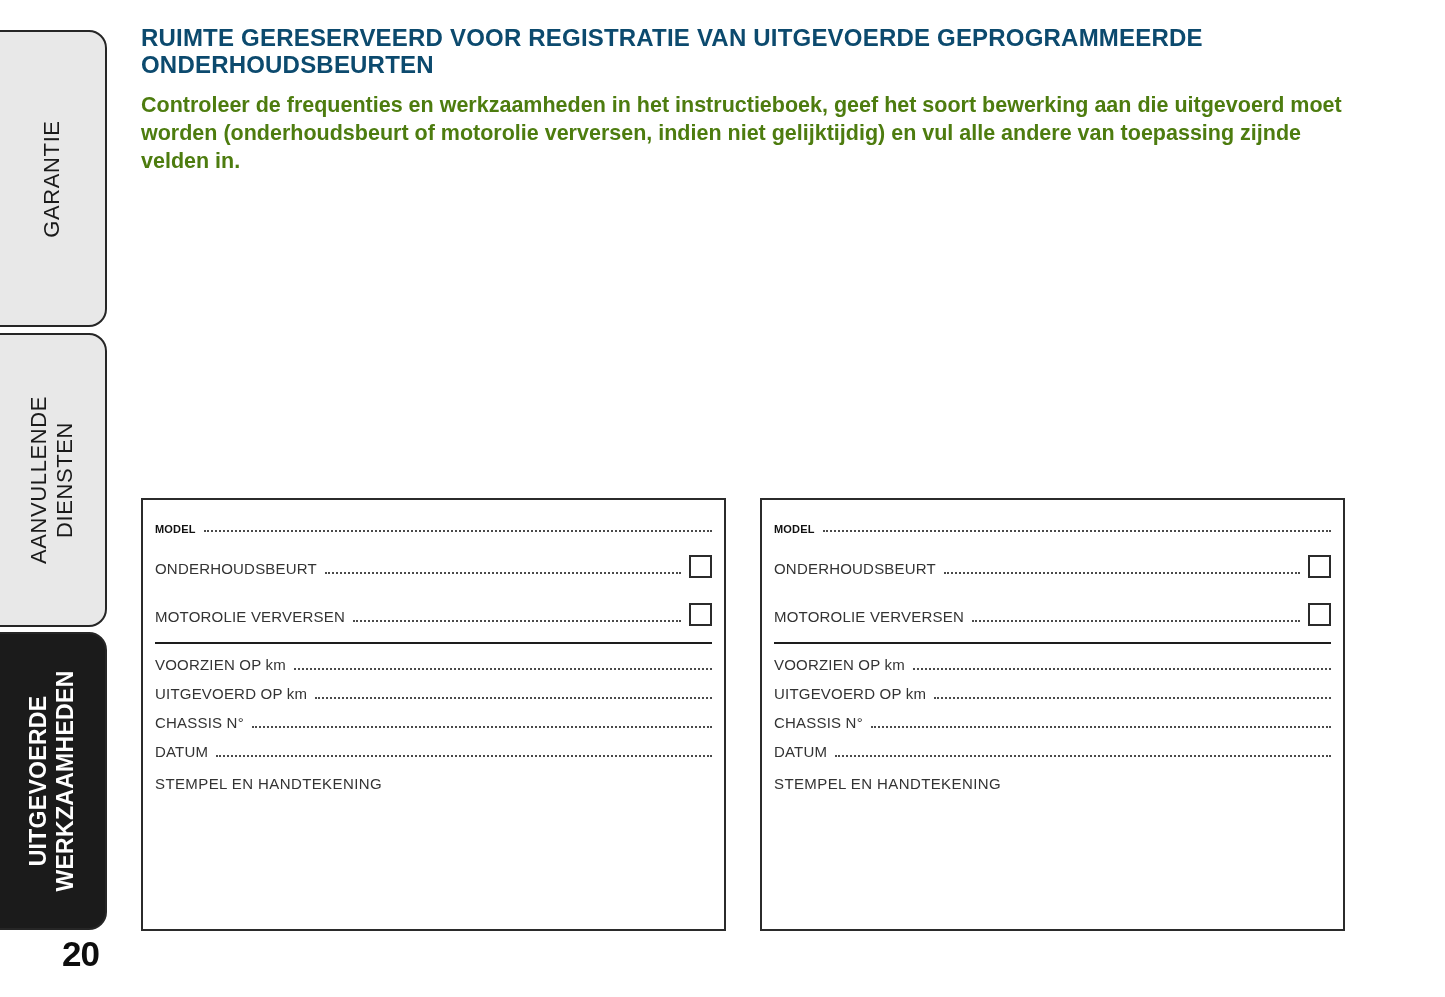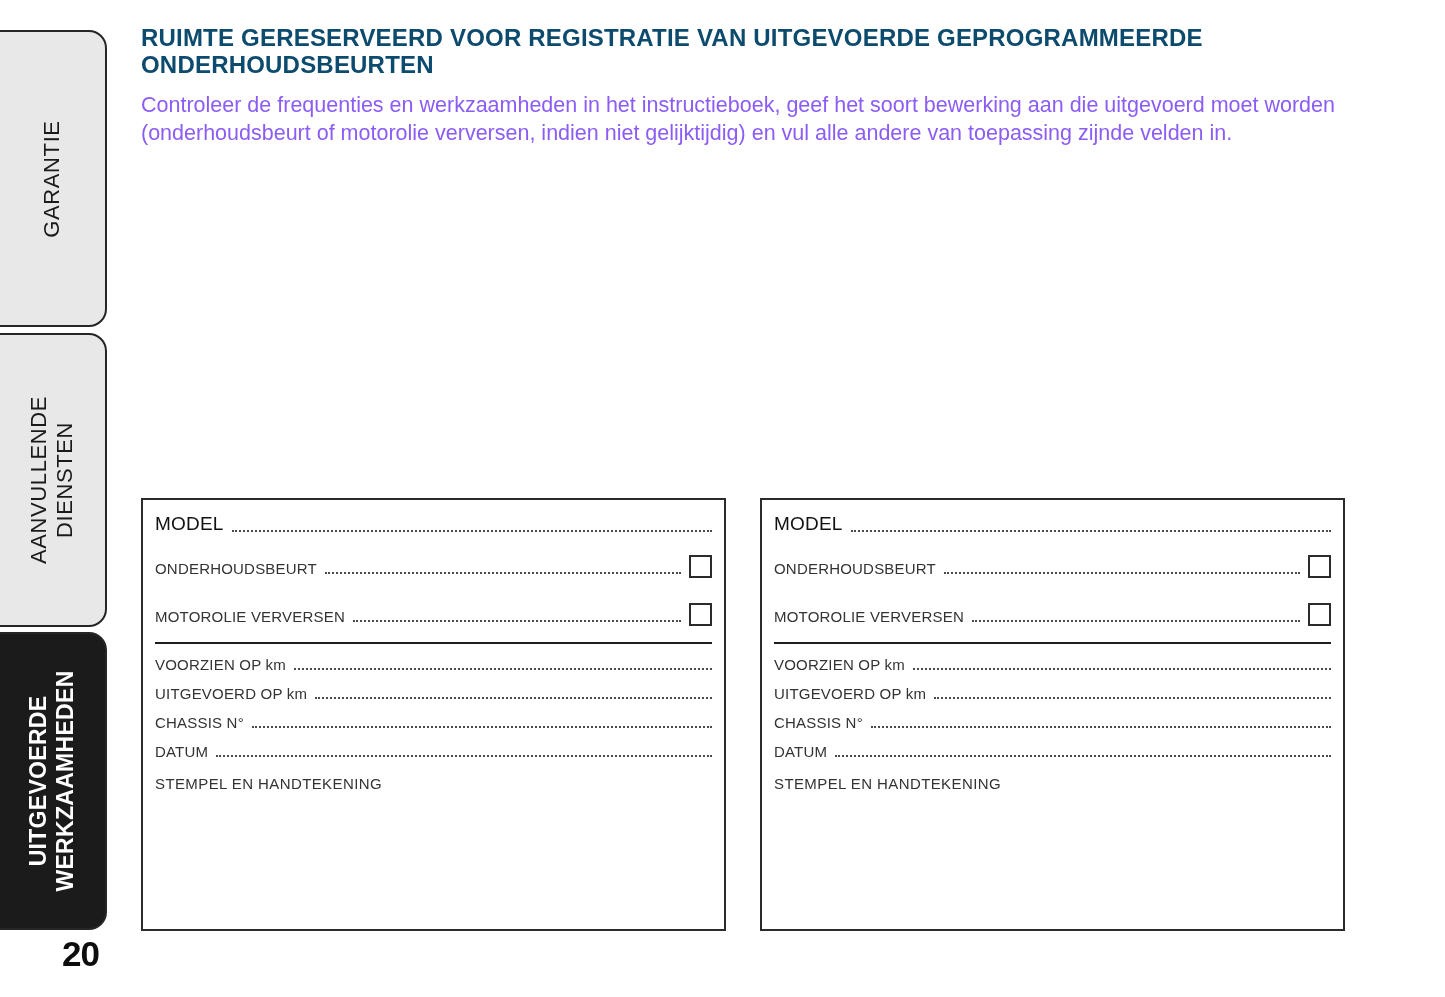--- a/index.html
+++ b/index.html
@@ -77,21 +77,22 @@
     font-size: 24px;
     font-weight: bold;
     line-height: 1.13;
     letter-spacing: 0.2px;
     color: #0c4a6e;
   }
   .doc-intro {
     margin: 14px 0 0 0;
     font-size: 21.5px;
     line-height: 1.3;
-    color: #8b5cf6;
+    color: #4d7c0f;
+    font-weight: bold;
   }
 
   
   .cards {
     position: absolute;
     left: 141px;
     top: 498px;
     width: 1204px;
     display: flex;
     gap: 34px;
@@ -109,22 +110,22 @@
     align-items: flex-end;
   }
   .frow .lbl {
     font-size: 15px;
     color: #333333;
     letter-spacing: 0.2px;
     line-height: 1.2;
     white-space: nowrap;
   }
   .frow .lbl.bold {
-    font-weight: normal;
-    font-size: 19px;
+    font-weight: bold;
+    font-size: 11px;
     color: #111111;
   }
   .dotline {
     flex: 1;
     border-bottom: 2px dotted #4a4a4a;
     margin: 0 0 4px 8px;
     min-width: 20px;
   }
   .checkbox {
     box-sizing: border-box;

